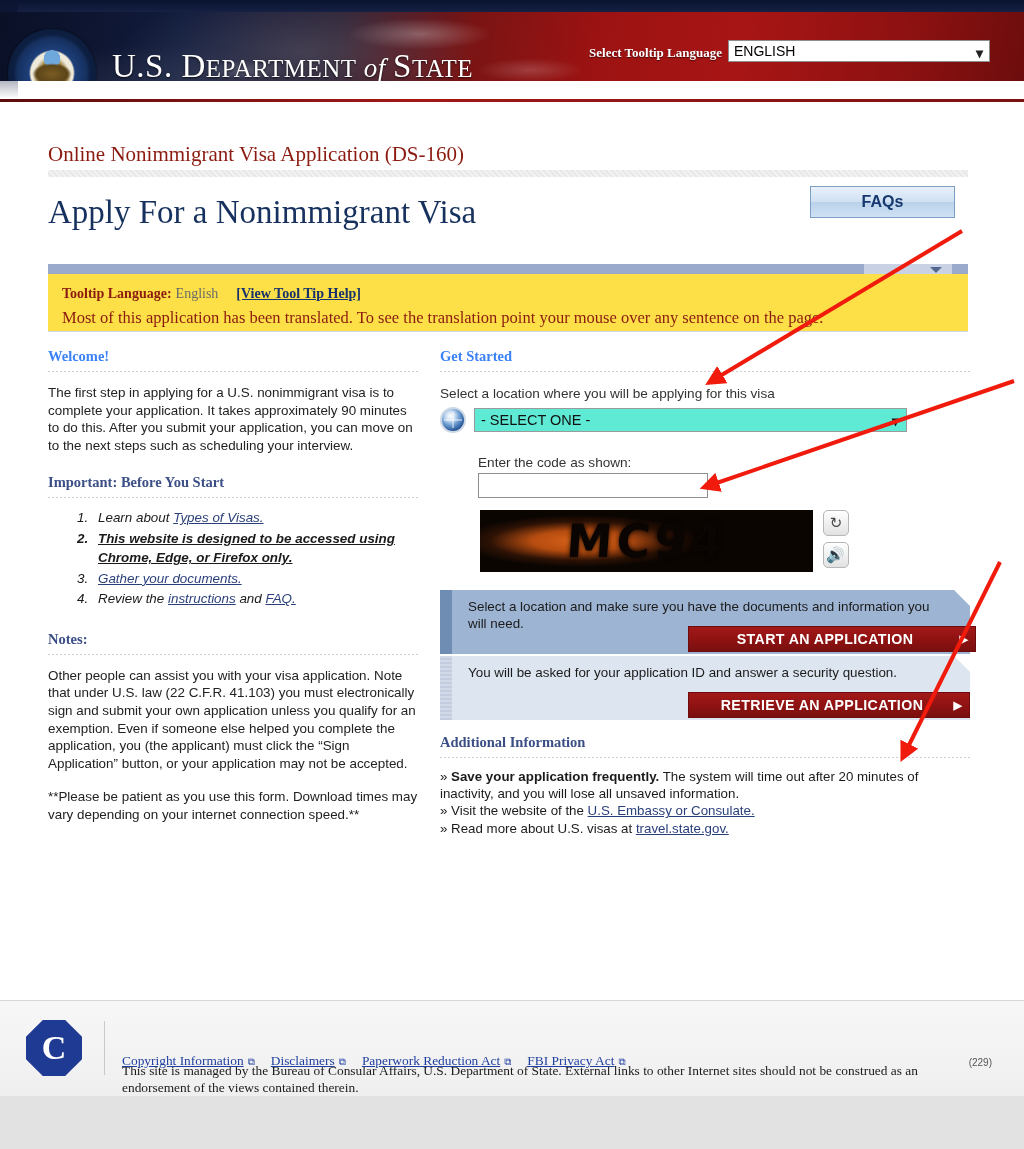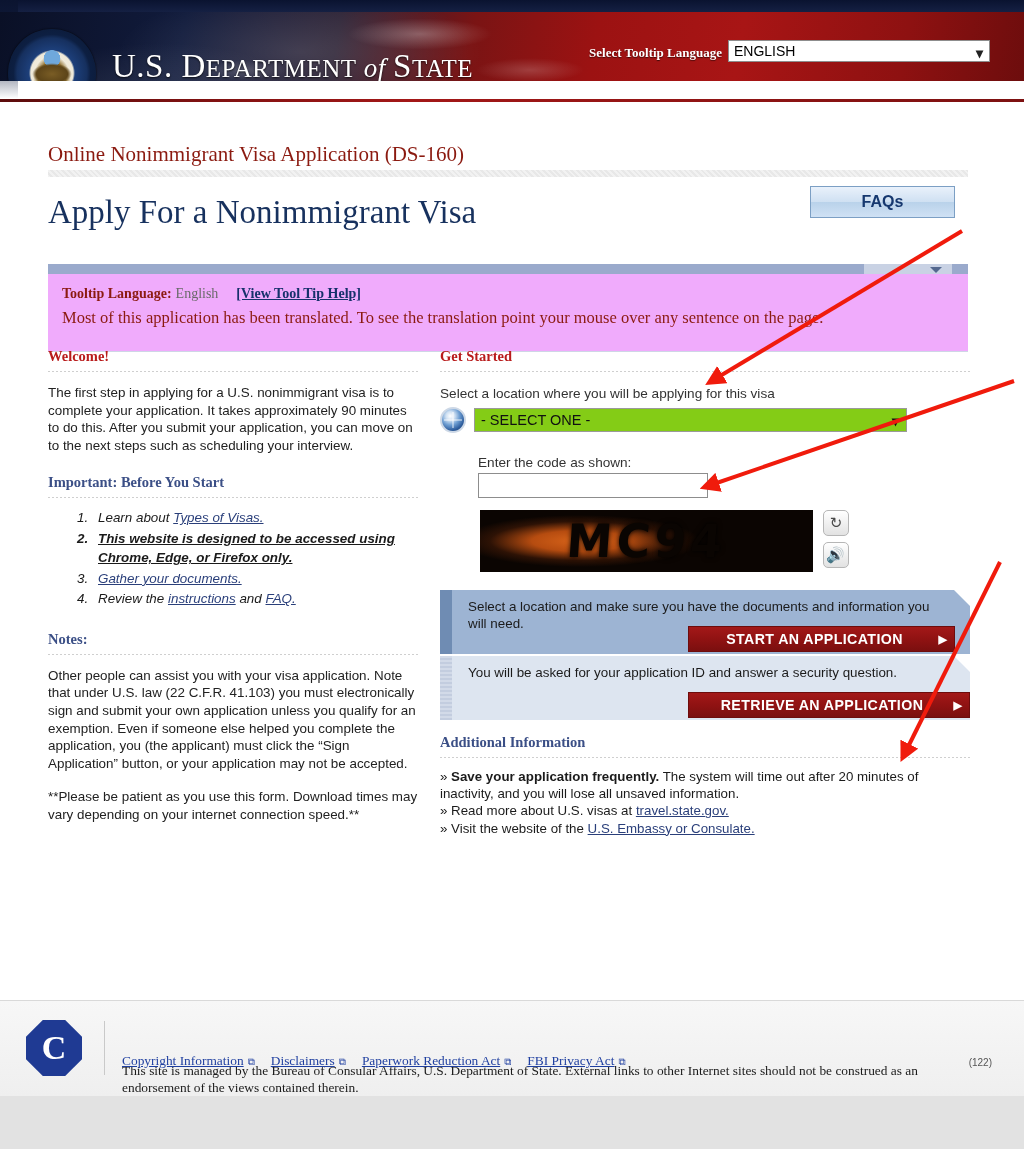--- a/index.html
+++ b/index.html
@@ -130,22 +130,22 @@
   .faq-btn{
     position:absolute; left:810px; top:74px; width:145px; height:32px;
     background:linear-gradient(180deg,#e9f1fb 0%, #cfe0f2 50%, #b9d2ea 51%, #cfe1f4 100%);
     border:1px solid #7c9fc4;
     color:#16386f; font-weight:bold; font-size:16px;
     display:flex; align-items:center; justify-content:center;
     font-family:"Liberation Sans", sans-serif;
   }
 
   .tooltip-band{
-    position:absolute; left:48px; top:152px; width:920px; height:88px;
-    background:#f0abfc;
+    position:absolute; left:48px; top:152px; width:920px; height:68px;
+    background:#fde047;
     border-bottom:1px solid #cfd6e6;
   }
   .tooltip-band-hdr{
     position:absolute; left:0; top:0; width:920px; height:10px;
     background:#9aaacc;
   }
   .tooltip-band-hdr .collapse{
     position:absolute; right:26px; top:3px; width:0; height:0;
     border-left:6px solid transparent; border-right:6px solid transparent;
     border-top:6px solid #54688f;
@@ -164,21 +164,21 @@
   .tt-line1 a{ color:#16316b; margin-left:18px; text-decoration:underline; font-weight:bold;}
   .tt-line2{
     position:absolute; left:14px; top:44px;
     font-family:"Liberation Serif", serif; font-size:16.5px; color:#8b1a10;
     white-space:nowrap;
   }
 
   
   .sec-h{
     font-family:"Liberation Serif", serif; font-size:14.5px; font-weight:bold;
-    color:#b91c1c;
+    color:#3b82f6;
   }
   .sec-h.blue{ color:#3b4f86; }
   .rule{
     height:1px;
     background:repeating-linear-gradient(90deg,#cfcfcf 0 2px,transparent 2px 4px);
   }
 
   
   .colL{ position:absolute; left:48px; top:236px; width:372px; }
   .colL p, .colR p { font-size:13.4px; color:#222; line-height:17.6px; margin:0; }
@@ -205,21 +205,21 @@
     position:relative; flex:0 0 auto;
   }
   .globe-ico:before{
     content:""; position:absolute; left:50%; top:3px; width:1px; height:16px; background:rgba(255,255,255,.85); transform:translateX(-50%);
   }
   .globe-ico:after{
     content:""; position:absolute; left:2px; top:50%; width:18px; height:1px; background:rgba(255,255,255,.85); transform:translateY(-50%);
   }
 
   .sel-box{
-    height:24px; background:#84cc16; border:1px solid #9a9a9a;
+    height:24px; background:#5eead4; border:1px solid #9a9a9a;
     font-size:14.5px; color:#111; padding:0 26px 0 6px; line-height:22px;
     position:relative; font-family:"Liberation Sans", sans-serif;
   }
   .sel-box .chev{ position:absolute; right:7px; top:1px; font-size:14px; font-weight:bold; color:#111;}
 
   .code-input{
     width:230px; height:25px; background:#fff; border:1px solid #8d8d8d;
   }
 
   .captcha{
@@ -398,21 +398,21 @@
           <div class="cap-btn">🔊</div>
         </div>
       </div>
 
       <div style="height:18px;"></div>
 
       <div class="action-row a1">
         <div class="stripe"></div>
         <div class="corner"></div>
         <div class="desc">Select a location and make sure you have the documents and information you will need.</div>
-        <div class="redbtn" style="left:248px; top:36px; width:267px;">
+        <div class="redbtn" style="left:248px; top:36px; width:288px;">
           <span class="lb">START AN APPLICATION</span>
           <span class="ar">▶</span>
         </div>
       </div>
 
       <div class="action-row a2" style="margin-top:2px;">
         <div class="stripe"></div>
         <div class="corner"></div>
         <div class="desc">You will be asked for your application ID and answer a security question.</div>
         <div class="redbtn" style="left:248px; top:36px; width:282px;">
@@ -424,38 +424,38 @@
       <div class="sec-h blue" style="margin-top:14px;">Additional Information</div>
       <div class="rule" style="margin:6px 0 10px;"></div>
 
       <div class="addl">
         <p>
           <span>»</span>
           <b>Save your application frequently.</b><span> The system will time out after 20 minutes of inactivity, and you will lose all unsaved information.</span>
         </p>
         <p>
           <span>»</span>
-          <span>Read more about U.S. visas at </span><a href="#">travel.state.gov.</a>
+          <span>Visit the website of the </span><a href="#">U.S. Embassy or Consulate.</a>
         </p>
         <p>
           <span>»</span>
-          <span>Visit the website of the </span><a href="#">U.S. Embassy or Consulate.</a>
+          <span>Read more about U.S. visas at </span><a href="#">travel.state.gov.</a>
         </p>
       </div>
     </div>
   </div>
 
   <div class="footer">
     <div class="cseal">C</div>
     <div class="divider"></div>
     <div class="ftext">This site is managed by the Bureau of Consular Affairs, U.S. Department of State. External links to other Internet sites should not be construed as an endorsement of the views contained therein.</div>
     <div class="flinks">
       <a href="#">Copyright Information</a><span class="ext">⧉</span><a href="#">Disclaimers</a><span class="ext">⧉</span><a href="#">Paperwork Reduction Act</a><span class="ext">⧉</span><a href="#">FBI Privacy Act</a><span class="ext">⧉</span>
     </div>
-    <div class="build">(122)</div>
+    <div class="build">(229)</div>
   </div>
 </div>
 
 <div class="bottom-fill"></div>
 
 <svg class="arrows" viewBox="0 0 1024 1149" width="1024" height="1149">
   <defs>
     <marker id="ah" markerWidth="5" markerHeight="5" refX="3.6" refY="2.5" orient="auto">
       <path d="M0,0 L5,2.5 L0,5 Z" fill="#f01b0c"></path>
     </marker>

